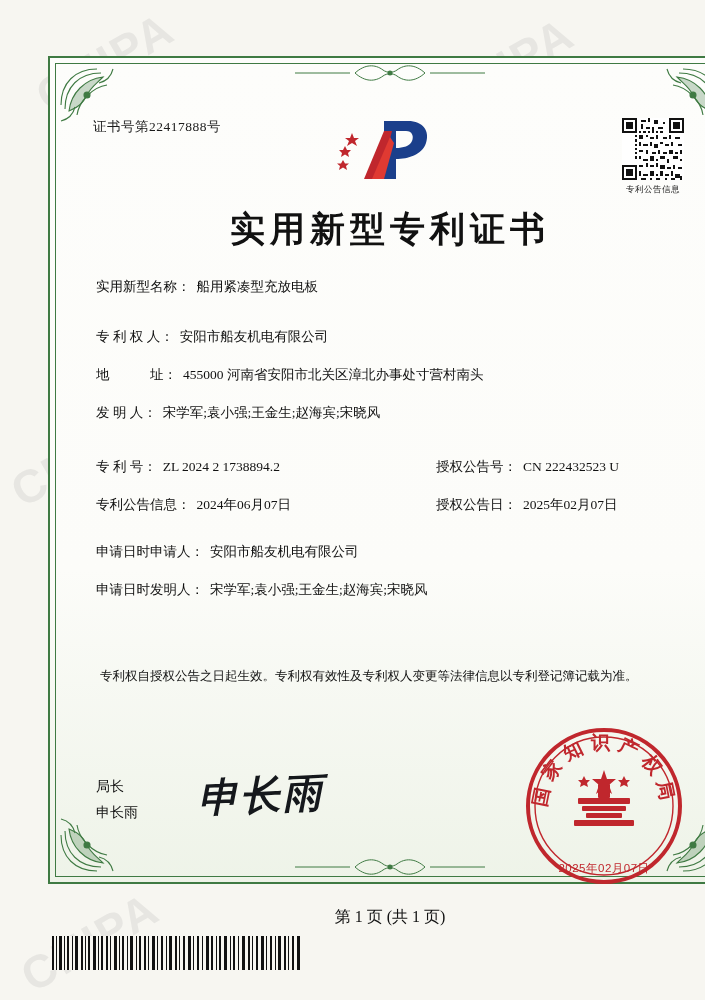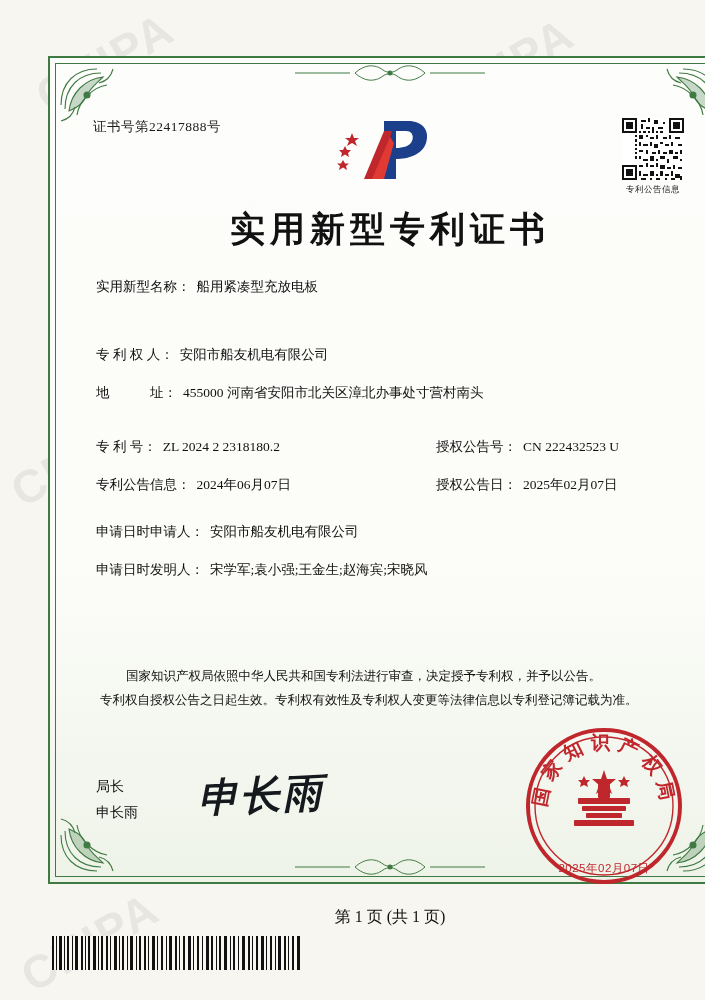--- a/index.html
+++ b/index.html
@@ -466,31 +466,34 @@
     </div>
 
     <div class="title">实用新型专利证书</div>
 
     <div class="fields">
 
       <div class="row">
         <span class="lbl">实用新型名称：</span><span class="val">船用紧凑型充放电板</span>
       </div>
 
-      <div class="row" style="margin-top:30px;">
+      <div class="row" style="margin-top:12px;">
         <span class="lbl">专 利 权 人：</span><span class="val">安阳市船友机电有限公司</span>
       </div>
 
       <div class="row">
         <span class="lbl">地　　　址：</span><span class="val">455000 河南省安阳市北关区漳北办事处寸营村南头</span>
       </div>
 
+      <div class="row">
+        <span class="lbl">发 明 人：</span><span class="val">宋学军;袁小强;王金生;赵海宾;宋晓风</span>
+      </div>
 
       <div class="row" style="margin-top:16px;">
-        <span class="lbl">专 利 号：</span><span class="val">ZL 2024 2 2318180.2</span>
+        <span class="lbl">专 利 号：</span><span class="val">ZL 2024 2 1738894.2</span>
         <span class="col-right">
           <span class="lbl">授权公告号：</span><span class="val">CN 222432523 U</span>
         </span>
       </div>
 
       <div class="row">
         <span class="lbl">专利公告信息：</span><span class="val">2024年06月07日</span>
         <span class="col-right">
           <span class="lbl">授权公告日：</span><span class="val">2025年02月07日</span>
         </span>
@@ -499,21 +502,20 @@
       <div class="row" style="margin-top:9px;">
         <span class="lbl">申请日时申请人：</span><span class="val">安阳市船友机电有限公司</span>
       </div>
 
       <div class="row">
         <span class="lbl">申请日时发明人：</span><span class="val">宋学军;袁小强;王金生;赵海宾;宋晓风</span>
       </div>
     </div>
 
     <div class="statement">
-      <span class="indent">国家知识产权局依照中华人民共和国专利法进行审查，决定授予专利权，并予以公告。</span>
       <span>专利权自授权公告之日起生效。专利权有效性及专利权人变更等法律信息以专利登记簿记载为准。</span>
     </div>
 
     <div class="sign-area">
       <div>局长</div>
       <div>申长雨</div>
     </div>
     <div class="handwriting">申长雨</div>
 
     <div class="seal">

